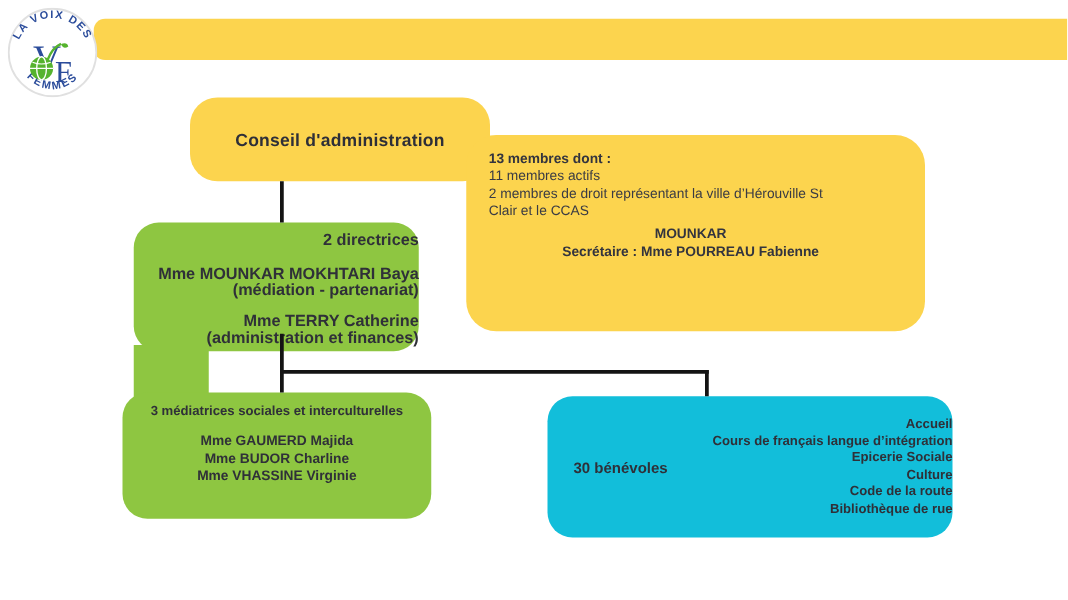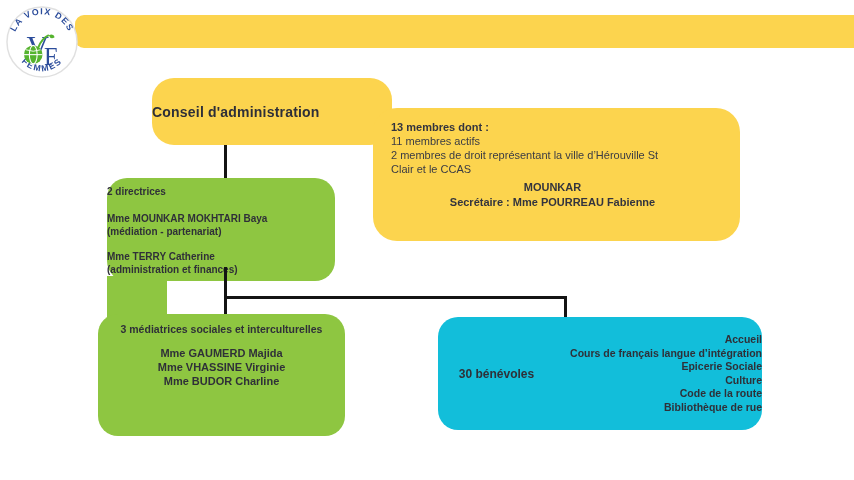--- a/index.html
+++ b/index.html
@@ -14,37 +14,37 @@
 
   .logo{position:absolute;left:6px;top:6px;width:72px;height:72px;}
 
   
   .box{position:absolute;box-sizing:border-box;}
   .yellow{background:#fcd44e;}
   .green{background:#8ec641;}
   .cyan{background:#12beda;}
 
   .board-box{left:152px;top:78px;width:240px;height:67px;border-radius:22px;
-             display:flex;align-items:center;justify-content:flex-start;
+             display:flex;align-items:center;justify-content:center;
              font-size:14px;font-weight:bold;letter-spacing:.2px;color:#2e2f38;}
 
-  .board-detail{left:373px;top:108px;width:367px;height:133px;border-radius:24px;
+  .board-detail{left:373px;top:108px;width:367px;height:157px;border-radius:24px;
                 padding:12px 26px 0 18px;font-size:11px;line-height:14px;color:#3a3b44;}
   .board-detail .b{font-weight:bold;color:#33343e;}
   .bureau{margin-top:4px;text-align:center;font-weight:bold;line-height:14.5px;color:#33343e;}
 
   .directors-box{left:107px;top:178px;width:228px;height:103px;border-radius:20px;
-                 padding-top:7px;text-align:left;font-size:10px;font-weight:bold;
+                 padding-top:7px;text-align:right;font-size:13px;font-weight:bold;
                  line-height:13px;color:#2f3038;}
   .directors-box .gap1{height:14px;}
   .directors-box .gap2{height:12px;}
 
   .bridge{left:107px;top:276px;width:60px;height:42px;}
 
-  .mediators-box{left:98px;top:314px;width:247px;height:122px;border-radius:20px;
+  .mediators-box{left:98px;top:314px;width:247px;height:101px;border-radius:20px;
                  padding-top:9px;text-align:center;font-weight:bold;color:#2f3038;}
   .mediators-title{font-size:10.5px;line-height:13px;}
   .mediators-names{margin-top:10px;font-size:11px;line-height:14px;}
 
   .volunteers-box{left:438px;top:317px;width:324px;height:113px;border-radius:20px;
                   display:flex;align-items:center;color:#2f3038;font-weight:bold;}
   .volunteers-label{width:100px;padding-left:10px;font-size:12px;text-align:center;}
   .volunteers-list{width:224px;text-align:right;font-size:10.5px;line-height:13.5px;}
 
   
@@ -109,22 +109,22 @@
     <div>Mme TERRY Catherine</div>
     <div>(administration et finances)</div>
   </div>
 
   <div class="box green bridge"></div>
 
   <div class="box green mediators-box">
     <div class="mediators-title">3 médiatrices sociales et interculturelles</div>
     <div class="mediators-names">
       <div>Mme GAUMERD Majida</div>
+      <div>Mme BUDOR Charline</div>
       <div>Mme VHASSINE Virginie</div>
-      <div>Mme BUDOR Charline</div>
     </div>
   </div>
 
   <div class="box cyan volunteers-box">
     <div class="volunteers-label">30 bénévoles</div>
     <div class="volunteers-list">
       <div>Accueil</div>
       <div>Cours de français langue d’intégration</div>
       <div>Epicerie Sociale</div>
       <div>Culture</div>

